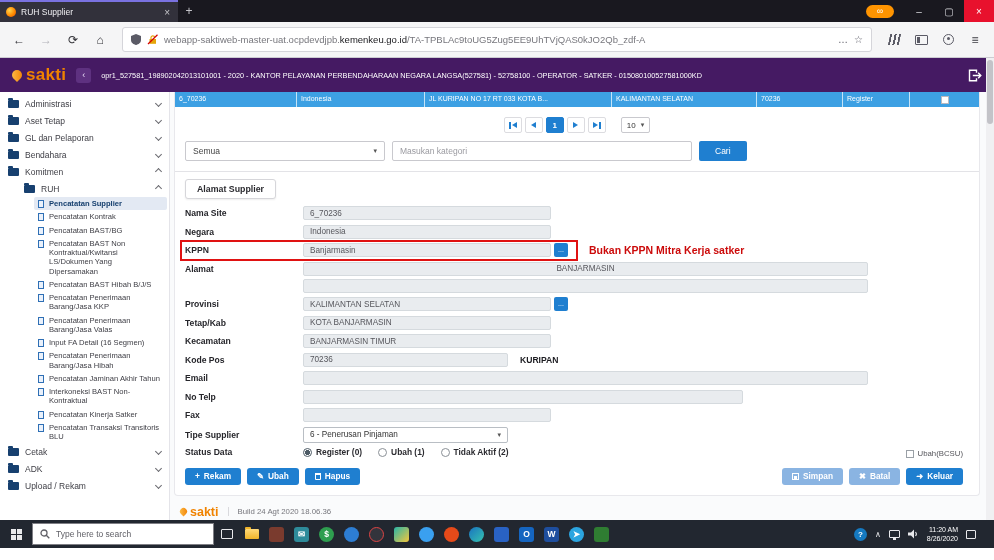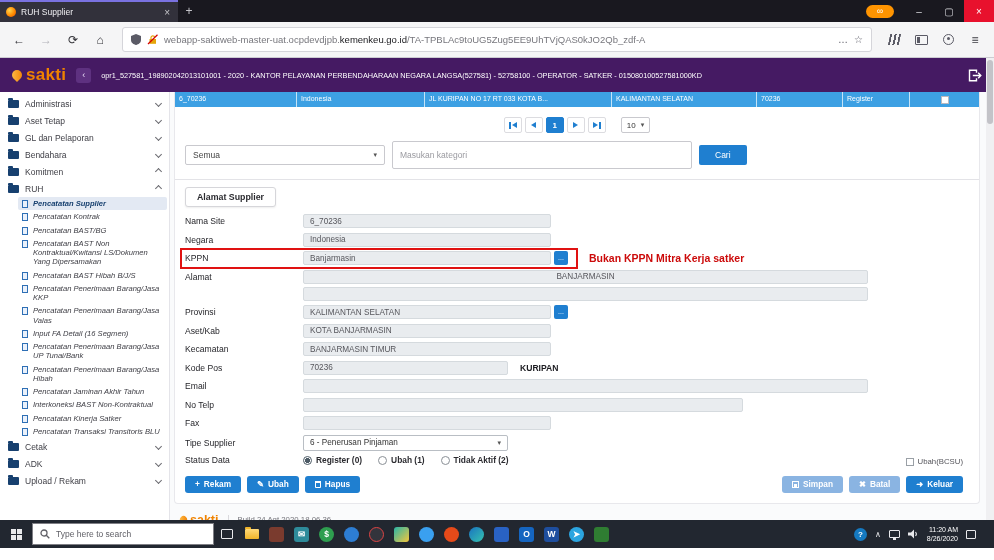--- a/index.html
+++ b/index.html
@@ -44,22 +44,22 @@
 
   
   .content { display:flex; height:440px; background:#fff; }
   .sidebar { width:170px; border-right:1px solid #e4e4e9; padding-top:3px; overflow:hidden; background:#fff; flex:0 0 auto; }
   .nav-item { display:flex; align-items:center; gap:6px; padding:3.5px 8px; font-size:8.5px; color:#3d3d44;text-align:right; }
   .chev { width:5px; height:5px; border-right:1.3px solid #6a6a70; border-bottom:1.3px solid #6a6a70; flex:0 0 auto; }
   .chev.down { transform:rotate(45deg); margin-left:auto; }
   .chev.up { transform:rotate(-135deg); margin-left:auto; }
   .ico-folder { width:11px; height:8px; background:#17406f; border-radius:1px; position:relative; flex:0 0 auto; }
   .ico-folder:before { content:""; position:absolute; top:-2px; left:0; width:5px; height:2px; background:#17406f; border-radius:1px 1px 0 0; }
-  .ruh-wrap { padding-left:0; }
-  .sub-list { padding-left:18px; padding-right:2px;font-style:italic; }
+  .ruh-wrap { padding-left:16px; }
+  .sub-list { padding-left:18px; padding-right:2px; }
   .sub-item { display:flex; align-items:flex-start; gap:5px; padding:2px 4px; font-size:7.6px; line-height:1.22; color:#3d3d44; }
   .ico-doc { width:6px; height:8px; background:#eaf1fb; border:1px solid #2e6fb5; margin-top:1px; flex:0 0 auto; }
   .sub-item.active { background:#e3e9f3; border-radius:2px; color:#17406f; font-weight:bold; }
 
   .main { flex:1; background:#fafbfc; padding:0 14px 0 4px; position:relative; overflow:hidden; }
   .card { background:#fff; border:1px solid #e8e8ec; border-top:none; border-radius:0 0 4px 4px; }
 
   .grid-row { display:flex; height:15px; background:#3da0e3; color:#fff; font-size:7px; line-height:14px; }
   .cell { padding:0 4px; border-right:1px solid rgba(255,255,255,.7); white-space:nowrap; overflow:hidden; }
   .c0{flex:0 0 122px}.c1{flex:0 0 128px}.c2{flex:0 0 187px}.c3{flex:0 0 145px}.c4{flex:0 0 86px}.c5{flex:0 0 67px}
@@ -69,31 +69,31 @@
   .pager { display:flex; justify-content:center; align-items:center; gap:3px; padding:10px 0 6px; }
   .pg { width:18px; height:16px; border:1px solid #dcdce0; background:#fff; border-radius:2px; display:inline-flex; align-items:center; justify-content:center; gap:1px; }
   .pg.active { background:#1f7fd0; border-color:#1f7fd0; color:#fff; font-weight:bold; font-size:8px; }
   .tri-l { width:0; height:0; border-top:3px solid transparent; border-bottom:3px solid transparent; border-right:5px solid #1f7fd0; }
   .tri-r { width:0; height:0; border-top:3px solid transparent; border-bottom:3px solid transparent; border-left:5px solid #1f7fd0; }
   .pbar { width:1.5px; height:7px; background:#1f7fd0; }
   .psize { margin-left:12px; height:16px; border:1px solid #c9c9ce; border-radius:2px; background:#fff; display:flex; align-items:center; gap:5px; padding:0 5px; font-size:8px; color:#333; }
 
   .filter { display:flex; align-items:center; gap:7px; padding:2px 10px 10px; }
   .fselect { width:200px; height:20px; border:1px solid #c9c9ce; border-radius:2px; background:#fff; display:flex; align-items:center; padding:0 7px; font-size:8.5px; color:#444; }
-  .ftxt { width:300px; height:28px; border:1px solid #c9c9ce; border-radius:2px; font-size:8.5px; padding:0 7px; color:#333; font-family:"Liberation Sans",sans-serif; }
+  .ftxt { width:300px; height:20px; border:1px solid #c9c9ce; border-radius:2px; font-size:8.5px; padding:0 7px; color:#333; font-family:"Liberation Sans",sans-serif; }
   .ftxt::placeholder { color:#9a9aa0; }
   .btn-cari { height:20px; background:#1f7fd0; color:#fff; border:none; border-radius:2px; font-size:8.5px; padding:0 16px; }
 
   .section { border-top:1px solid #e3e3e7; padding:6px 10px 0; }
   .tab-chip { display:inline-block; border:1px solid #d6d6da; background:#fff; box-shadow:0 1px 2px rgba(0,0,0,.07); border-radius:3px; padding:4px 11px; font-size:8.8px; font-weight:bold; color:#2b2b30; margin-bottom:7px; }
 
   .form { font-size:8.4px; }
   .frow { display:flex; align-items:center; margin-bottom:4.5px; position:relative; }
   .frow.top { align-items:flex-start; }
-  .flabel { flex:0 0 118px; font-weight:normal; color:#26262b; font-size:8.6px; }
+  .flabel { flex:0 0 118px; font-weight:bold; color:#26262b; font-size:8.6px; }
   .frow.top .flabel { padding-top:2px; }
   .field { height:14px; background:#e9ecef; border:1px solid #d5dade; border-radius:2px; display:flex; align-items:center; padding:0 6px; color:#56565c; font-size:8.2px; white-space:nowrap; overflow:hidden; }
   .w-std{width:248px}.w-wide{width:565px}.w-pos{width:205px}.w-tel{width:440px}
   .field.center { justify-content:center; }
   .stack { display:flex; flex-direction:column; gap:3px; }
   .dots-btn { width:14px; height:14px; background:#1f7fd0; color:#fff; border:none; border-radius:2px; font-size:7px; line-height:6px; margin-left:3px; }
   .suffix { font-weight:bold; color:#1c1c21; font-size:8.6px; margin-left:12px; }
   .tipe-select { width:205px; height:16px; border:1px solid #b9bec4; border-radius:2px; background:#fff; display:flex; align-items:center; padding:0 6px; color:#333; font-size:8.2px; }
   .sel-arrow { margin-left:auto; font-size:7px; color:#555; }
 
@@ -272,24 +272,20 @@
         <div class="sub-item">
             <span class="ico-doc"></span>
             <span>Pencatatan Penerimaan Barang/Jasa Valas</span>
           </div>
         <div class="sub-item">
             <span class="ico-doc"></span>
             <span>Input FA Detail (16 Segmen)</span>
           </div>
         <div class="sub-item">
             <span class="ico-doc"></span>
-            <span>Pencatatan Penerimaan Barang/Jasa UP Tunai/Bank</span>
-          </div>
-        <div class="sub-item">
-            <span class="ico-doc"></span>
             <span>Pencatatan Penerimaan Barang/Jasa Hibah</span>
           </div>
         <div class="sub-item">
             <span class="ico-doc"></span>
             <span>Pencatatan Jaminan Akhir Tahun</span>
           </div>
         <div class="sub-item">
             <span class="ico-doc"></span>
             <span>Interkoneksi BAST Non-Kontraktual</span>
           </div>
@@ -392,21 +388,21 @@
               <span class="field w-wide center">BANJARMASIN</span>
               <span class="field w-wide"></span>
             </span>
           </div>
           <div class="frow">
             <span class="flabel">Provinsi</span>
             <span class="field w-std">KALIMANTAN SELATAN</span>
             <button class="dots-btn">...</button>
           </div>
           <div class="frow">
-            <span class="flabel">Aset/Kab</span>
+            <span class="flabel">Tetap/Kab</span>
             <span class="field w-std">KOTA BANJARMASIN</span>
           </div>
           <div class="frow">
             <span class="flabel">Kecamatan</span>
             <span class="field w-std">BANJARMASIN TIMUR</span>
           </div>
           <div class="frow">
             <span class="flabel">Kode Pos</span>
             <span class="field w-pos">70236</span>
             <span class="suffix">KURIPAN</span>

